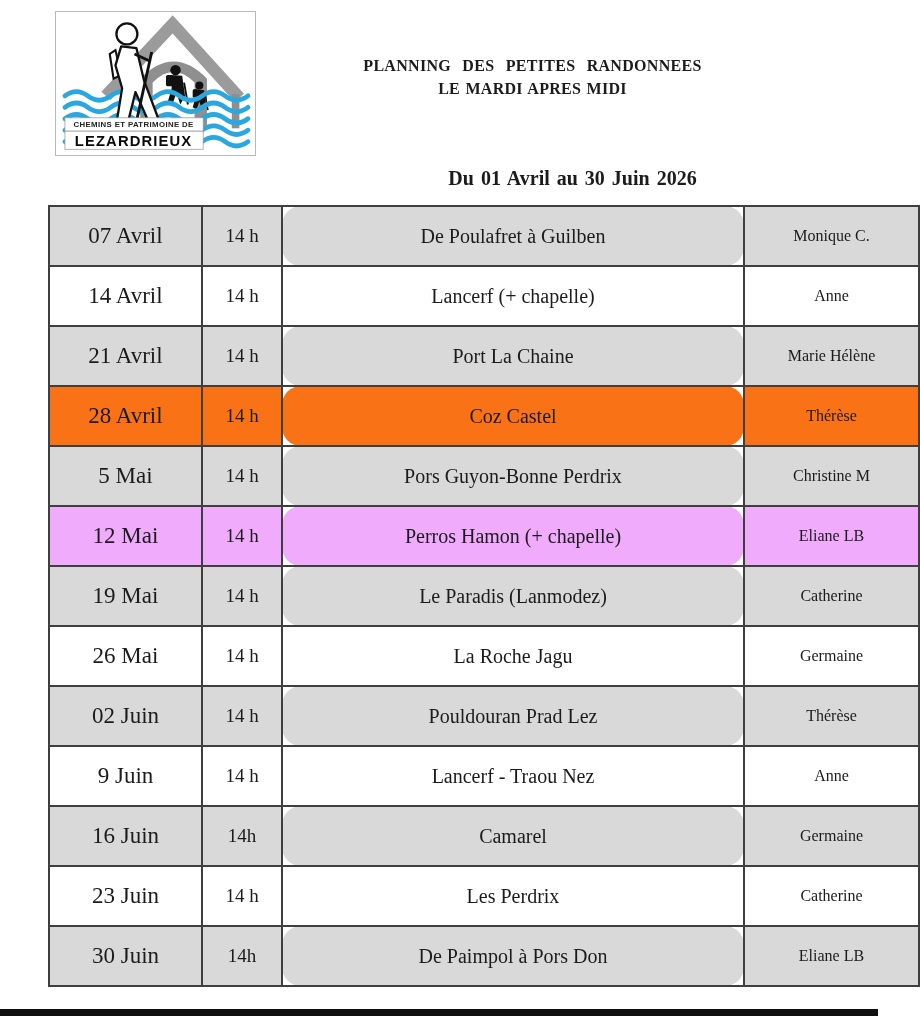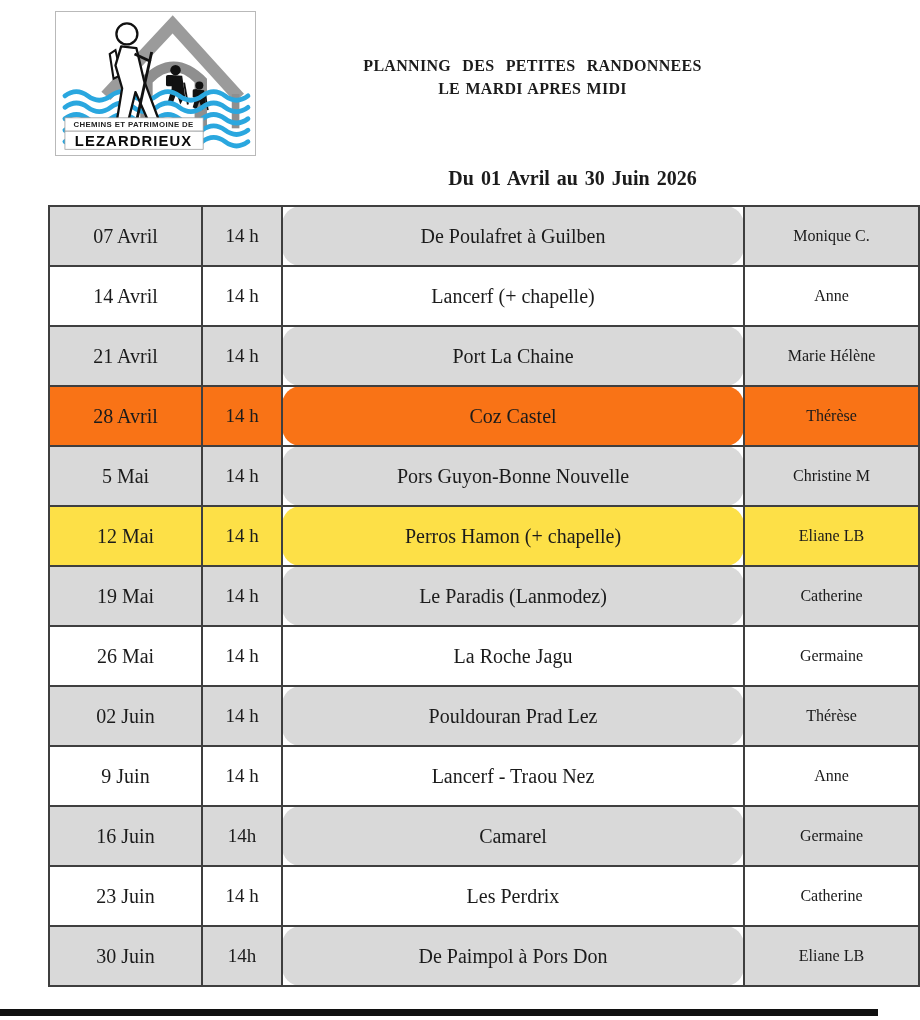--- a/index.html
+++ b/index.html
@@ -64,21 +64,21 @@
     width: 830px;
   }
   table.planning td {
     border: 2px solid #3f3f3f;
     height: 58px;
     text-align: center;
     vertical-align: middle;
     padding: 0 4px;
     overflow: hidden;
   }
-  td.c-date  { width: 143px; font-size: 20px; }
+  td.c-date  { width: 143px; font-size: 23px; }
   td.c-time  { width: 70px;  font-size: 19px; }
   td.c-loc   { width: 452px; font-size: 20px; border-radius: 19px; }
   td.c-name  { width: 165px; font-size: 16px; }
   
   .bottom-bar {
     position: absolute;
     left: 0;
     top: 1009px;
     width: 878px;
     height: 7px;
@@ -163,24 +163,24 @@
     </tr>
         <tr style="background: #f97316;">
       <td class="c-date">28 Avril</td>
       <td class="c-time">14 h</td>
       <td class="c-loc">Coz Castel</td>
       <td class="c-name">Thérèse</td>
     </tr>
         <tr style="background: rgb(217, 217, 217);">
       <td class="c-date">5 Mai</td>
       <td class="c-time">14 h</td>
-      <td class="c-loc">Pors Guyon-Bonne Nouvelle</td>
+      <td class="c-loc">Pors Guyon-Bonne Perdrix</td>
       <td class="c-name">Christine M</td>
     </tr>
-        <tr style="background: #fde047;">
+        <tr style="background: #f0abfc;">
       <td class="c-date">12 Mai</td>
       <td class="c-time">14 h</td>
       <td class="c-loc">Perros Hamon (+ chapelle)</td>
       <td class="c-name">Eliane LB</td>
     </tr>
         <tr style="background: rgb(217, 217, 217); padding-left: 13px;">
       <td class="c-date">19 Mai</td>
       <td class="c-time">14 h</td>
       <td class="c-loc">Le Paradis (Lanmodez)</td>
       <td class="c-name">Catherine</td>

